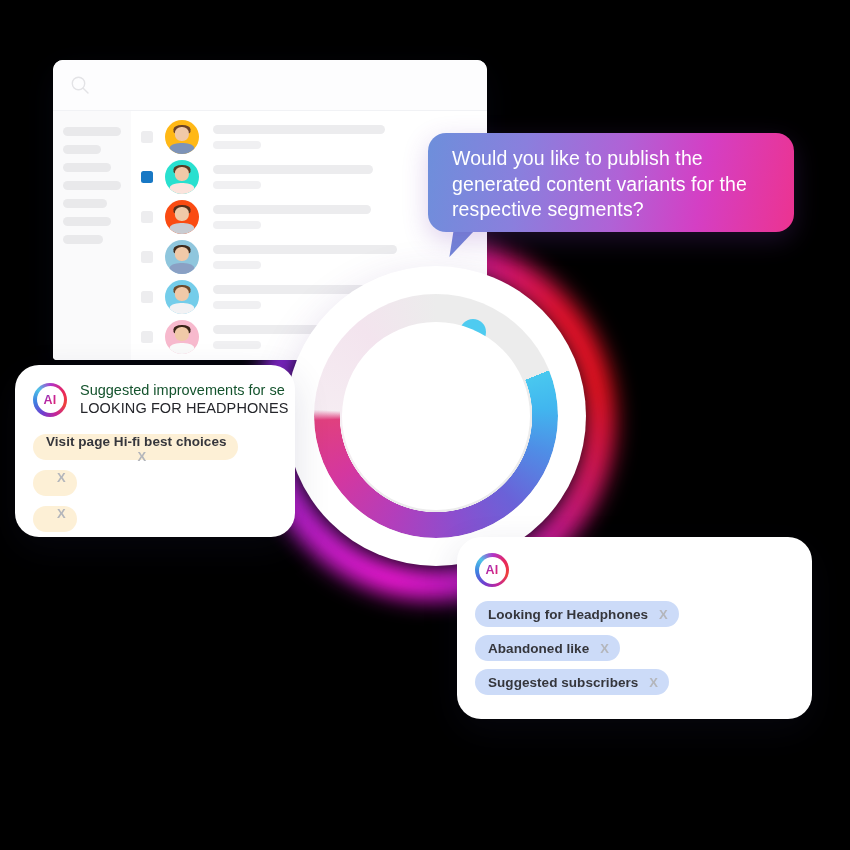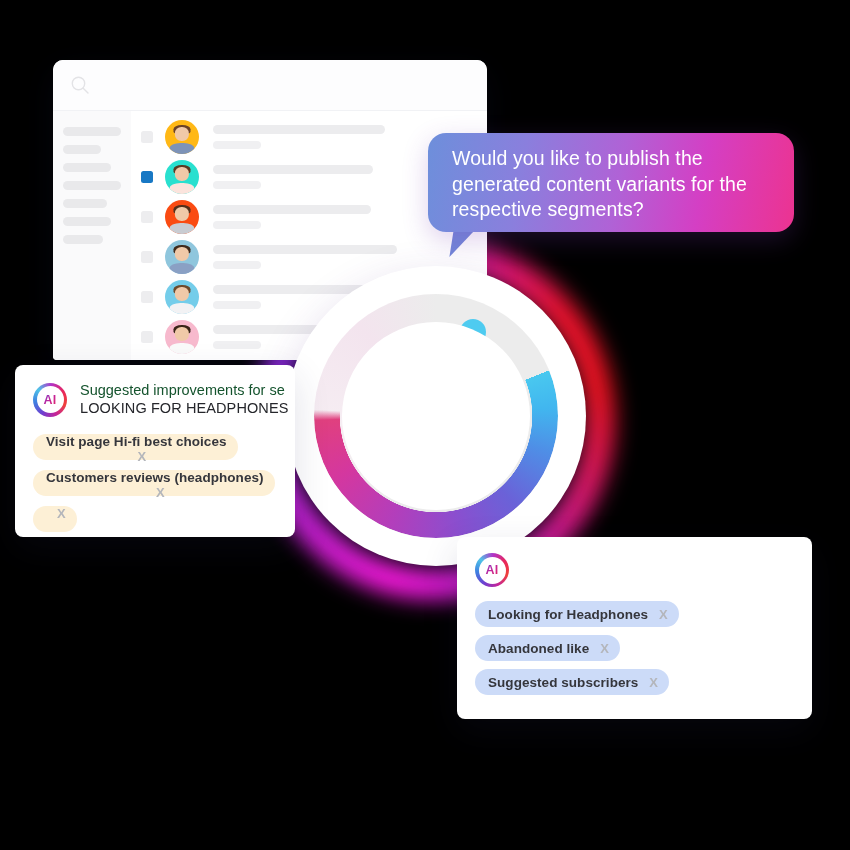--- a/index.html
+++ b/index.html
@@ -93,21 +93,21 @@
                #8a4fcf 100deg,#b33ebb 135deg,#d4379f 170deg,#e0407f 200deg,
                rgba(224,64,127,0) 205deg, rgba(224,64,127,0) 360deg);
             -webkit-mask:radial-gradient(circle at 50% 50%, transparent 0 96px, #000 96.5px);
             mask:radial-gradient(circle at 50% 50%, transparent 0 96px, #000 96.5px);}
   .arc-cap{position:absolute;left:174px;top:53px;width:26px;height:26px;border-radius:50%;
            background:#4ecbf0;}
   .ring-hole{position:absolute;left:56px;top:56px;width:188px;height:188px;
              border-radius:50%;background:#fff;}
 
   
-  .card{position:absolute;background:#fff;border-radius:8px;
+  .card{position:absolute;background:#fff;border-radius:24px;
         box-shadow:0 12px 36px rgba(40,40,90,.14);}
   .card-left{left:15px;top:365px;width:280px;height:172px;}
   .card-right{left:457px;top:537px;width:355px;height:182px;}
 
   .ai-badge{width:34px;height:34px;border-radius:50%;flex:0 0 auto;
             background:conic-gradient(from 210deg,#6f3fd0,#3f7fe0,#4fc3e8,#b133c8,#e8265c,#f0413a,#c4249a,#6f3fd0);
             display:flex;align-items:center;justify-content:center;position:relative;}
   .ai-badge::after{content:"";position:absolute;left:3.5px;top:3.5px;right:3.5px;bottom:3.5px;
                    border-radius:50%;background:#fff;}
   .ai-badge span{position:relative;z-index:2;font-size:12.5px;font-weight:700;letter-spacing:.3px;
@@ -253,21 +253,20 @@
         <div class="sub">Suggested improvements for se</div>
         <div class="ttl">LOOKING FOR HEADPHONES</div>
       </div>
     </div>
     <div class="chips" id="chips-left">
         <div class="chips-row"><div class="chip chip-cream">
             <span>Visit page Hi-fi best choices</span>
             <span class="x">X</span>
           </div></div>
         <div class="chips-row"><div class="chip chip-cream">
-            <span>Customers reviews (headphones)</span>
             <span class="x">X</span>
           </div></div>
         <div class="chips-row"><div class="chip chip-cream">
             <span class="x">X</span>
           </div></div>
       </div>
   </div>
 
   <div class="card card-right">
     <div class="card-head">

